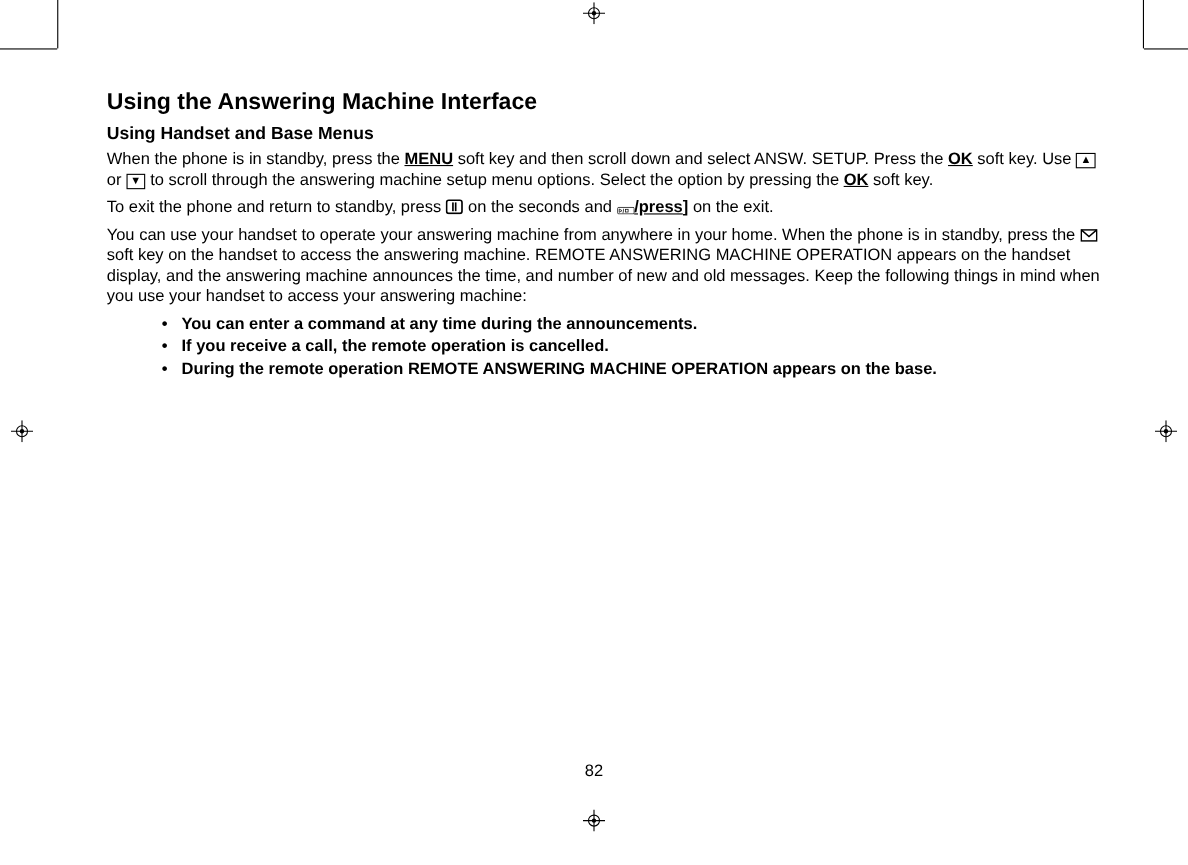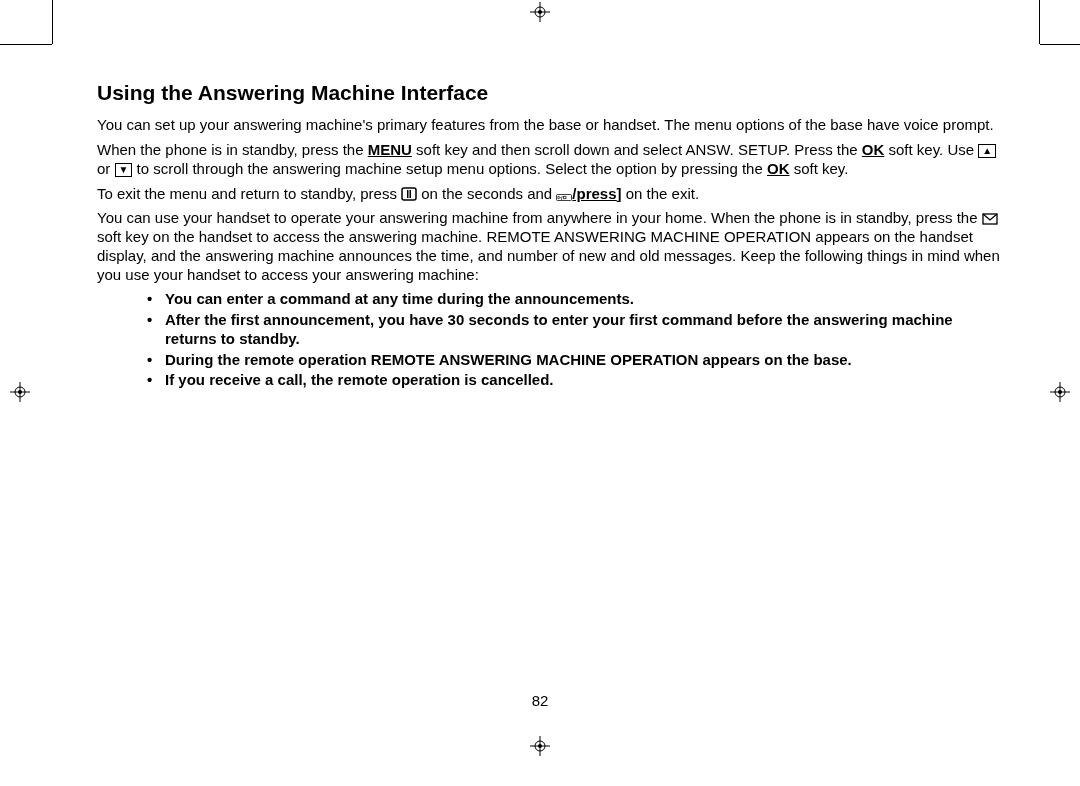--- a/index.html
+++ b/index.html
@@ -45,21 +45,20 @@
       position: absolute;
       top: 80px;
       left: 97px;
       right: 75px;
       font-size: 15px;
       line-height: 1.25;
     }
     h1 {
       font-size: 21px;
       font-weight: bold;
-      margin-bottom: 10px;
     }
     h2 {
       font-size: 16px;
       font-weight: bold;
       margin-top: 6px;
       margin-bottom: 4px;
     }
     p {
       margin-bottom: 6px;
     }
@@ -143,29 +142,29 @@
       <circle cx="10" cy="10" r="5" fill="none" stroke="#000" stroke-width="1"></circle>
       <circle cx="10" cy="10" r="2" fill="#000"></circle>
       <line x1="10" y1="0" x2="10" y2="20" stroke="#000" stroke-width="1"></line>
       <line x1="0" y1="10" x2="20" y2="10" stroke="#000" stroke-width="1"></line>
     </svg>
 </div>
 
 <div class="content">
   <h1>Using the Answering Machine Interface</h1>
 
+  <h2>Using Handset and Base Menus</h2>
 
-  <p>You can set up your answering machine's primary features from the base or handset. The menu options of the base have voice prompt.</p>
 
   <p>
     <span>When the phone is in standby, press the </span><span class="bold">MENU</span><span> soft key and then scroll down and select ANSW. SETUP. Press the </span><span class="bold">OK</span><span> soft key. Use </span><span class="icon-box">▲</span><span> or </span><span class="icon-box">▼</span><span> to scroll through the answering machine setup menu options. Select the option by pressing the </span><span class="bold">OK</span><span> soft key.</span>
   </p>
 
   <p>
-    <span>To exit the menu and return to standby, press </span><span class="icon-svg"><svg viewBox="0 0 16 14">
+    <span>To exit the phone and return to standby, press </span><span class="icon-svg"><svg viewBox="0 0 16 14">
           <rect x="1" y="1" width="14" height="12" rx="2" fill="none" stroke="#000" stroke-width="1.5"></rect>
           <rect x="6" y="3" width="1.5" height="8" fill="#000"></rect>
           <rect x="8.5" y="3" width="1.5" height="8" fill="#000"></rect>
         </svg></span><span> on the seconds and </span><span class="icon-svg"><svg viewBox="0 0 32 14">
           <rect x="1" y="1" width="30" height="12" rx="2" fill="none" stroke="#000" stroke-width="1.5"></rect>
           <path d="M4 4 L4 10 L9 7 Z" fill="none" stroke="#000" stroke-width="1.3"></path>
           <text x="10" y="11" font-size="11" font-weight="bold">/</text>
           <rect x="15" y="4.5" width="5" height="5" fill="none" stroke="#000" stroke-width="1.3"></rect>
         </svg></span><span class="bold">/press</span><span class="bold">]</span><span> on the exit.</span>
   </p>
@@ -173,19 +172,18 @@
 
   <p>
     <span>You can use your handset to operate your answering machine from anywhere in your home. When the phone is in standby, press the </span><span class="icon-svg"><svg viewBox="0 0 16 12">
           <rect x="1" y="1" width="14" height="10" fill="none" stroke="#000" stroke-width="1.3"></rect>
           <path d="M1 1 L8 7 L15 1" fill="none" stroke="#000" stroke-width="1.3"></path>
         </svg></span><span> soft key on the handset to access the answering machine. REMOTE ANSWERING MACHINE OPERATION appears on the handset display, and the answering machine announces the time, and number of new and old messages. Keep the following things in mind when you use your handset to access your answering machine:</span>
   </p>
 
   <ul>
     <li>You can enter a command at any time during the announcements.</li>
-    <li>After the first announcement, you have 30 seconds to enter your first command before the answering machine returns to standby.</li>
+    <li>If you receive a call, the remote operation is cancelled.</li>
     <li>During the remote operation REMOTE ANSWERING MACHINE OPERATION appears on the base.</li>
-    <li>If you receive a call, the remote operation is cancelled.</li>
   </ul>
 </div>
 
 <div class="page-number">82</div>
 
 </body></html>

